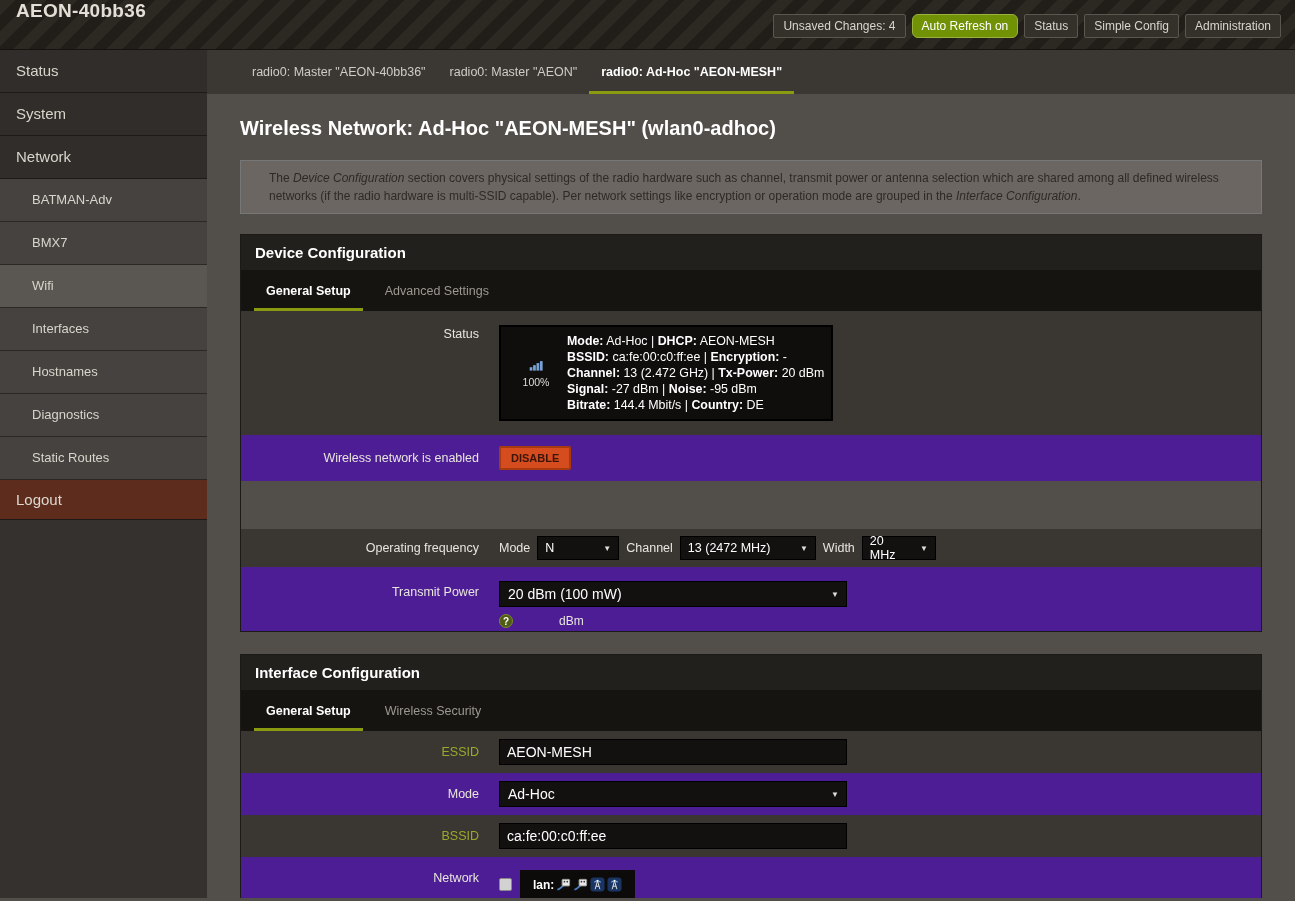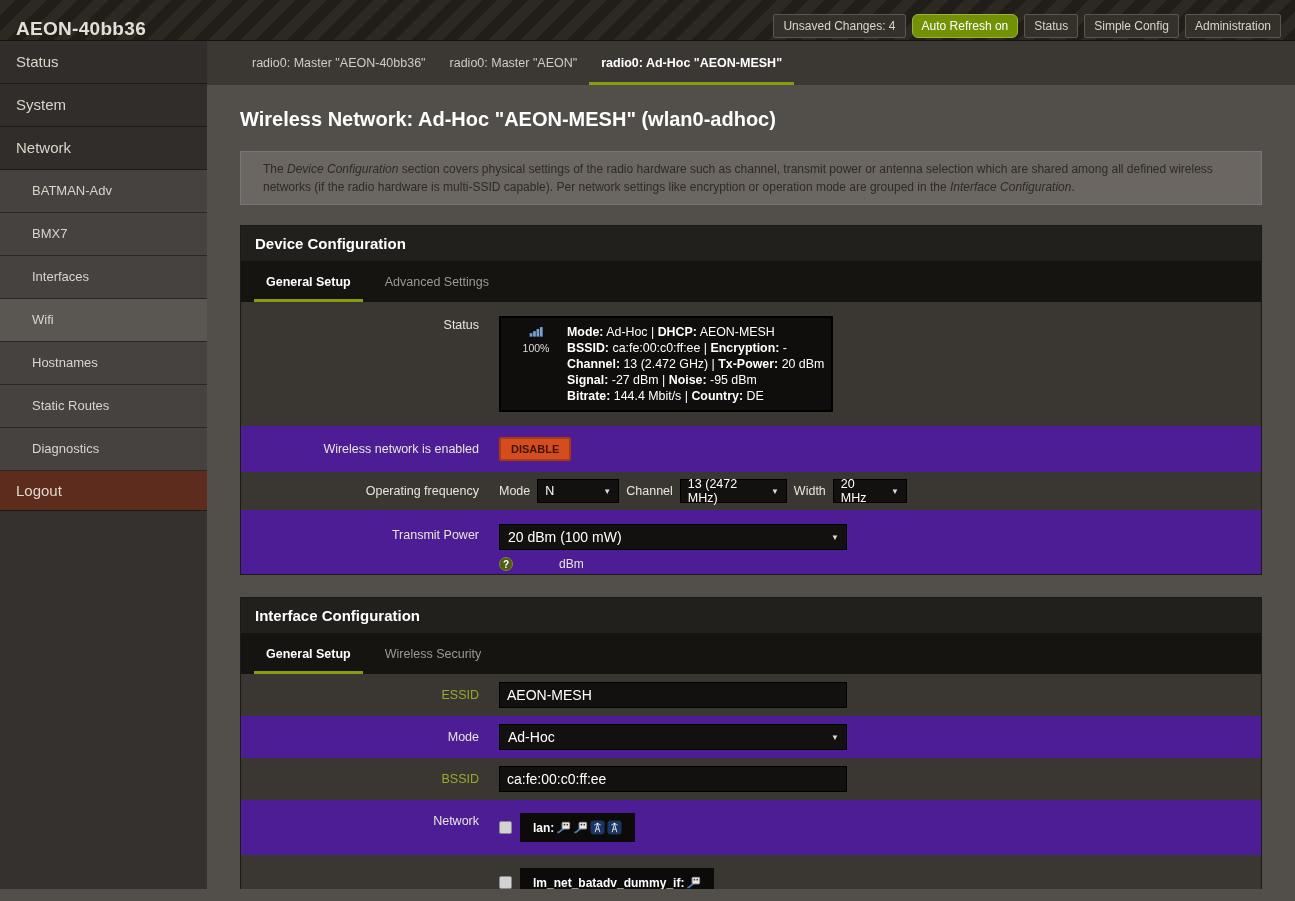--- a/index.html
+++ b/index.html
@@ -1,22 +1,22 @@
 <!DOCTYPE html>
 <html><head>
 <meta charset="utf-8">
 <style>
   * { margin:0; padding:0; box-sizing:border-box; }
   html,body { width:1295px; height:901px; overflow:hidden;
     font-family:"Liberation Sans", sans-serif; background:#524e4a; color:#ddd9d0; }
 
   
-  .header { height:41px; position:relative;
+  .header { height:50px; position:relative;
     background:repeating-linear-gradient(135deg,#2c2923 0 11px,#211e19 11px 22px);
-    border-bottom:1px solid #15130f; display:flex; align-items:flex-end; }
+    border-bottom:1px solid #15130f; display:flex; align-items:flex-start; }
   .header h1 { font-size:19px; font-weight:bold; color:#e3dfd6; padding-left:16px; letter-spacing:.3px; }
   .header-buttons { position:absolute; right:14px; top:14px; display:flex; gap:6px; }
   .hbtn { font-size:12px; color:#d8d5cc; background:#34312a; border:1px solid #5a574e;
     padding:4px 9px; border-radius:2px; cursor:pointer; white-space:nowrap; }
   .hbtn.green { background:#719204; border-color:#9ab23c; color:#fff;border-radius:6px; }
 
   
   .layout { display:flex; height:848px; }
   .sidebar { width:207px; flex-shrink:0; background:#34312e; }
   .side-item { height:43px; line-height:42px; font-size:15px; color:#d8d5cb;
@@ -30,21 +30,21 @@
   .main { flex:1; display:flex; flex-direction:column; }
   .tabbar { height:44px; background:#3b3834; display:flex; padding-left:33px; }
   .rtab { font-size:12.5px; color:#cfccc4; padding:0 12px; display:flex; align-items:center;
     cursor:pointer; border-bottom:3px solid transparent; padding-top:3px; }
   .rtab.active { color:#fff; font-weight:bold; border-bottom-color:#8a9b0f; }
 
   .content { flex:1; padding:0 33px; overflow:hidden; }
   .page-title { font-size:20px; font-weight:bold; color:#fff; margin:23px 0 20px 0; }
 
   .notice { background:#6b6661; color:#2d2a26; font-size:12px; line-height:1.5;
-    padding:8px 22px; border:1px solid #777; margin-bottom:20px; }
+    padding:8px 28px; border:1px solid #777; margin-bottom:20px; }
   .notice i { font-style:italic; }
 
   
   .fieldset { border:1px solid #1c1a17; margin-bottom:22px; }
   .legend { height:35px; line-height:35px; background:#22201d; color:#fff;
     font-size:15px; font-weight:bold; padding-left:14px; }
   .subtabs { height:41px; background:#161411; display:flex; padding-left:13px; }
   .stab { font-size:12.5px; color:#9b9890; padding:0 12px; margin-right:10px; display:flex;
     align-items:center; cursor:pointer; border-bottom:3px solid transparent; padding-top:3px; }
   .stab.active { color:#fff; font-weight:bold; border-bottom-color:#8a9b0f; }
@@ -56,21 +56,21 @@
     font-size:12.5px; color:#e8e5dd; }
   .label.olive { color:#9aa92c; }
   .row.top .label { padding-top:16px; }
   .row.mid { align-items:center; }
   .field { padding:8px 8px; }
 
   
   .statusbox { width:334px; background:#0f0e0c; border:2px solid #000; display:flex;
     padding:6px 4px; margin:6px 0; }
   .sigcell { width:62px; display:flex; flex-direction:column; align-items:center;
-    gap:3px; }
+    justify-content:center; gap:3px; }
   .sigpct { font-size:10.5px; color:#ddd; }
   .stat-lines { font-size:12.4px; line-height:16px; color:#fff; }
   .stat-lines b { font-weight:bold; }
 
   .btn-disable { background:#d54d1e; color:#3c150a; border:2px solid #a83a10;
     font-size:11px; font-weight:bold; padding:4px 10px; border-radius:2px; cursor:pointer; }
 
   
   .sel { background:#131110; border:1px solid #000; color:#fff; height:25px;
     display:inline-flex; align-items:center; justify-content:space-between;
@@ -113,25 +113,25 @@
 </div>
 
 <div class="layout">
 
   <div class="sidebar">
     <div class="side-item">Status</div>
     <div class="side-item">System</div>
     <div class="side-item">Network</div>
     <div class="side-sub">BATMAN-Adv</div>
     <div class="side-sub">BMX7</div>
+    <div class="side-sub active">Wifi</div>
     <div class="side-sub">Interfaces</div>
-    <div class="side-sub active">Wifi</div>
     <div class="side-sub">Hostnames</div>
+    <div class="side-sub">Diagnostics</div>
     <div class="side-sub">Static Routes</div>
-    <div class="side-sub">Diagnostics</div>
     <div class="side-logout">Logout</div>
   </div>
 
   <div class="main">
     <div class="tabbar">
       <div class="rtab">radio0: Master "AEON-40bb36"</div>
       <div class="rtab">radio0: Master "AEON"</div>
       <div class="rtab active">radio0: Ad-Hoc "AEON-MESH"</div>
     </div>
 
@@ -171,30 +171,30 @@
           </div>
         </div>
 
         <div class="row dark mid" style="height:46px;">
           <div class="label">Wireless network is enabled</div>
           <div class="field">
             <button class="btn-disable">DISABLE</button>
           </div>
         </div>
 
-        <div class="row light mid" style="height:38px;">
+        <div class="row light mid" style="height:38px;margin-top:48px;">
           <div class="label">Operating frequency</div>
           <div class="field inline-field">
             <span class="mini-label">Mode</span>
             <div class="sel small" style="width:82px;">
                 <span>N</span>
                 <span class="arrow">▼</span>
               </div>
             <span class="mini-label">Channel</span>
-            <div class="sel small" style="width:107px;">
+            <div class="sel small" style="width:136px;">
                 <span>13 (2472 MHz)</span>
                 <span class="arrow">▼</span>
               </div>
             <span class="mini-label">Width</span>
             <div class="sel small" style="width:74px;">
                 <span>20 MHz</span>
                 <span class="arrow">▼</span>
               </div>
           </div>
         </div>

